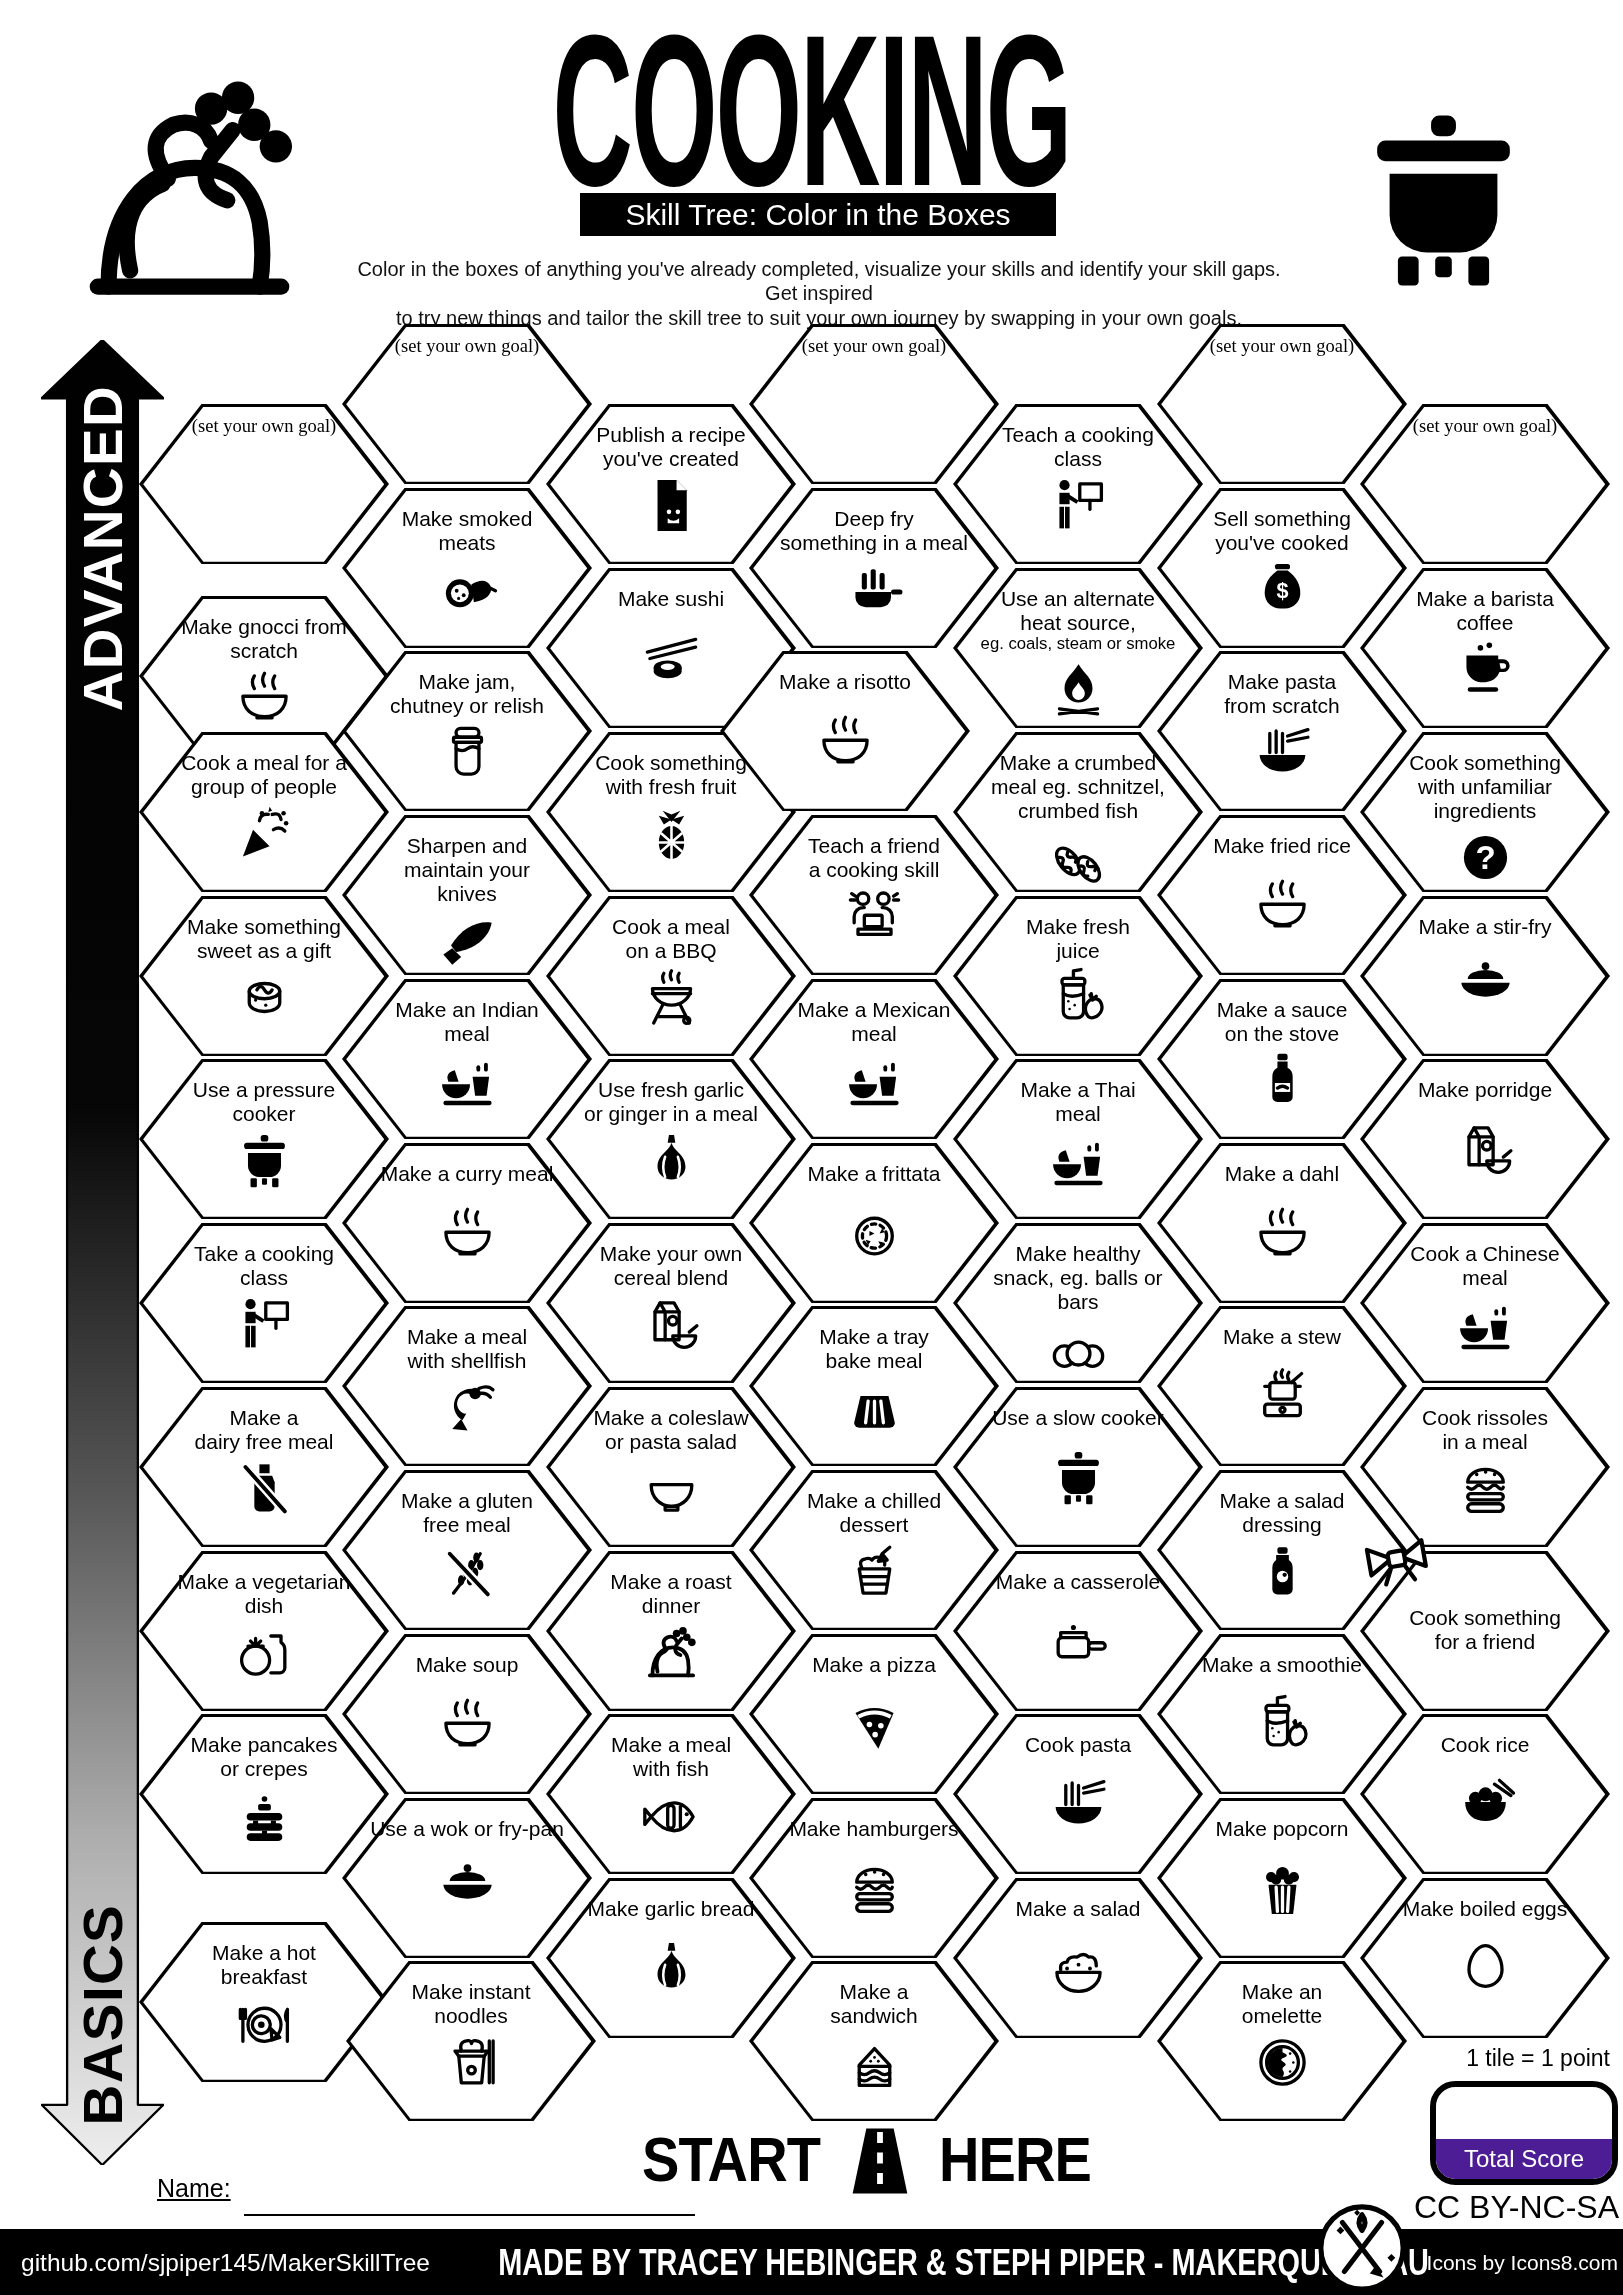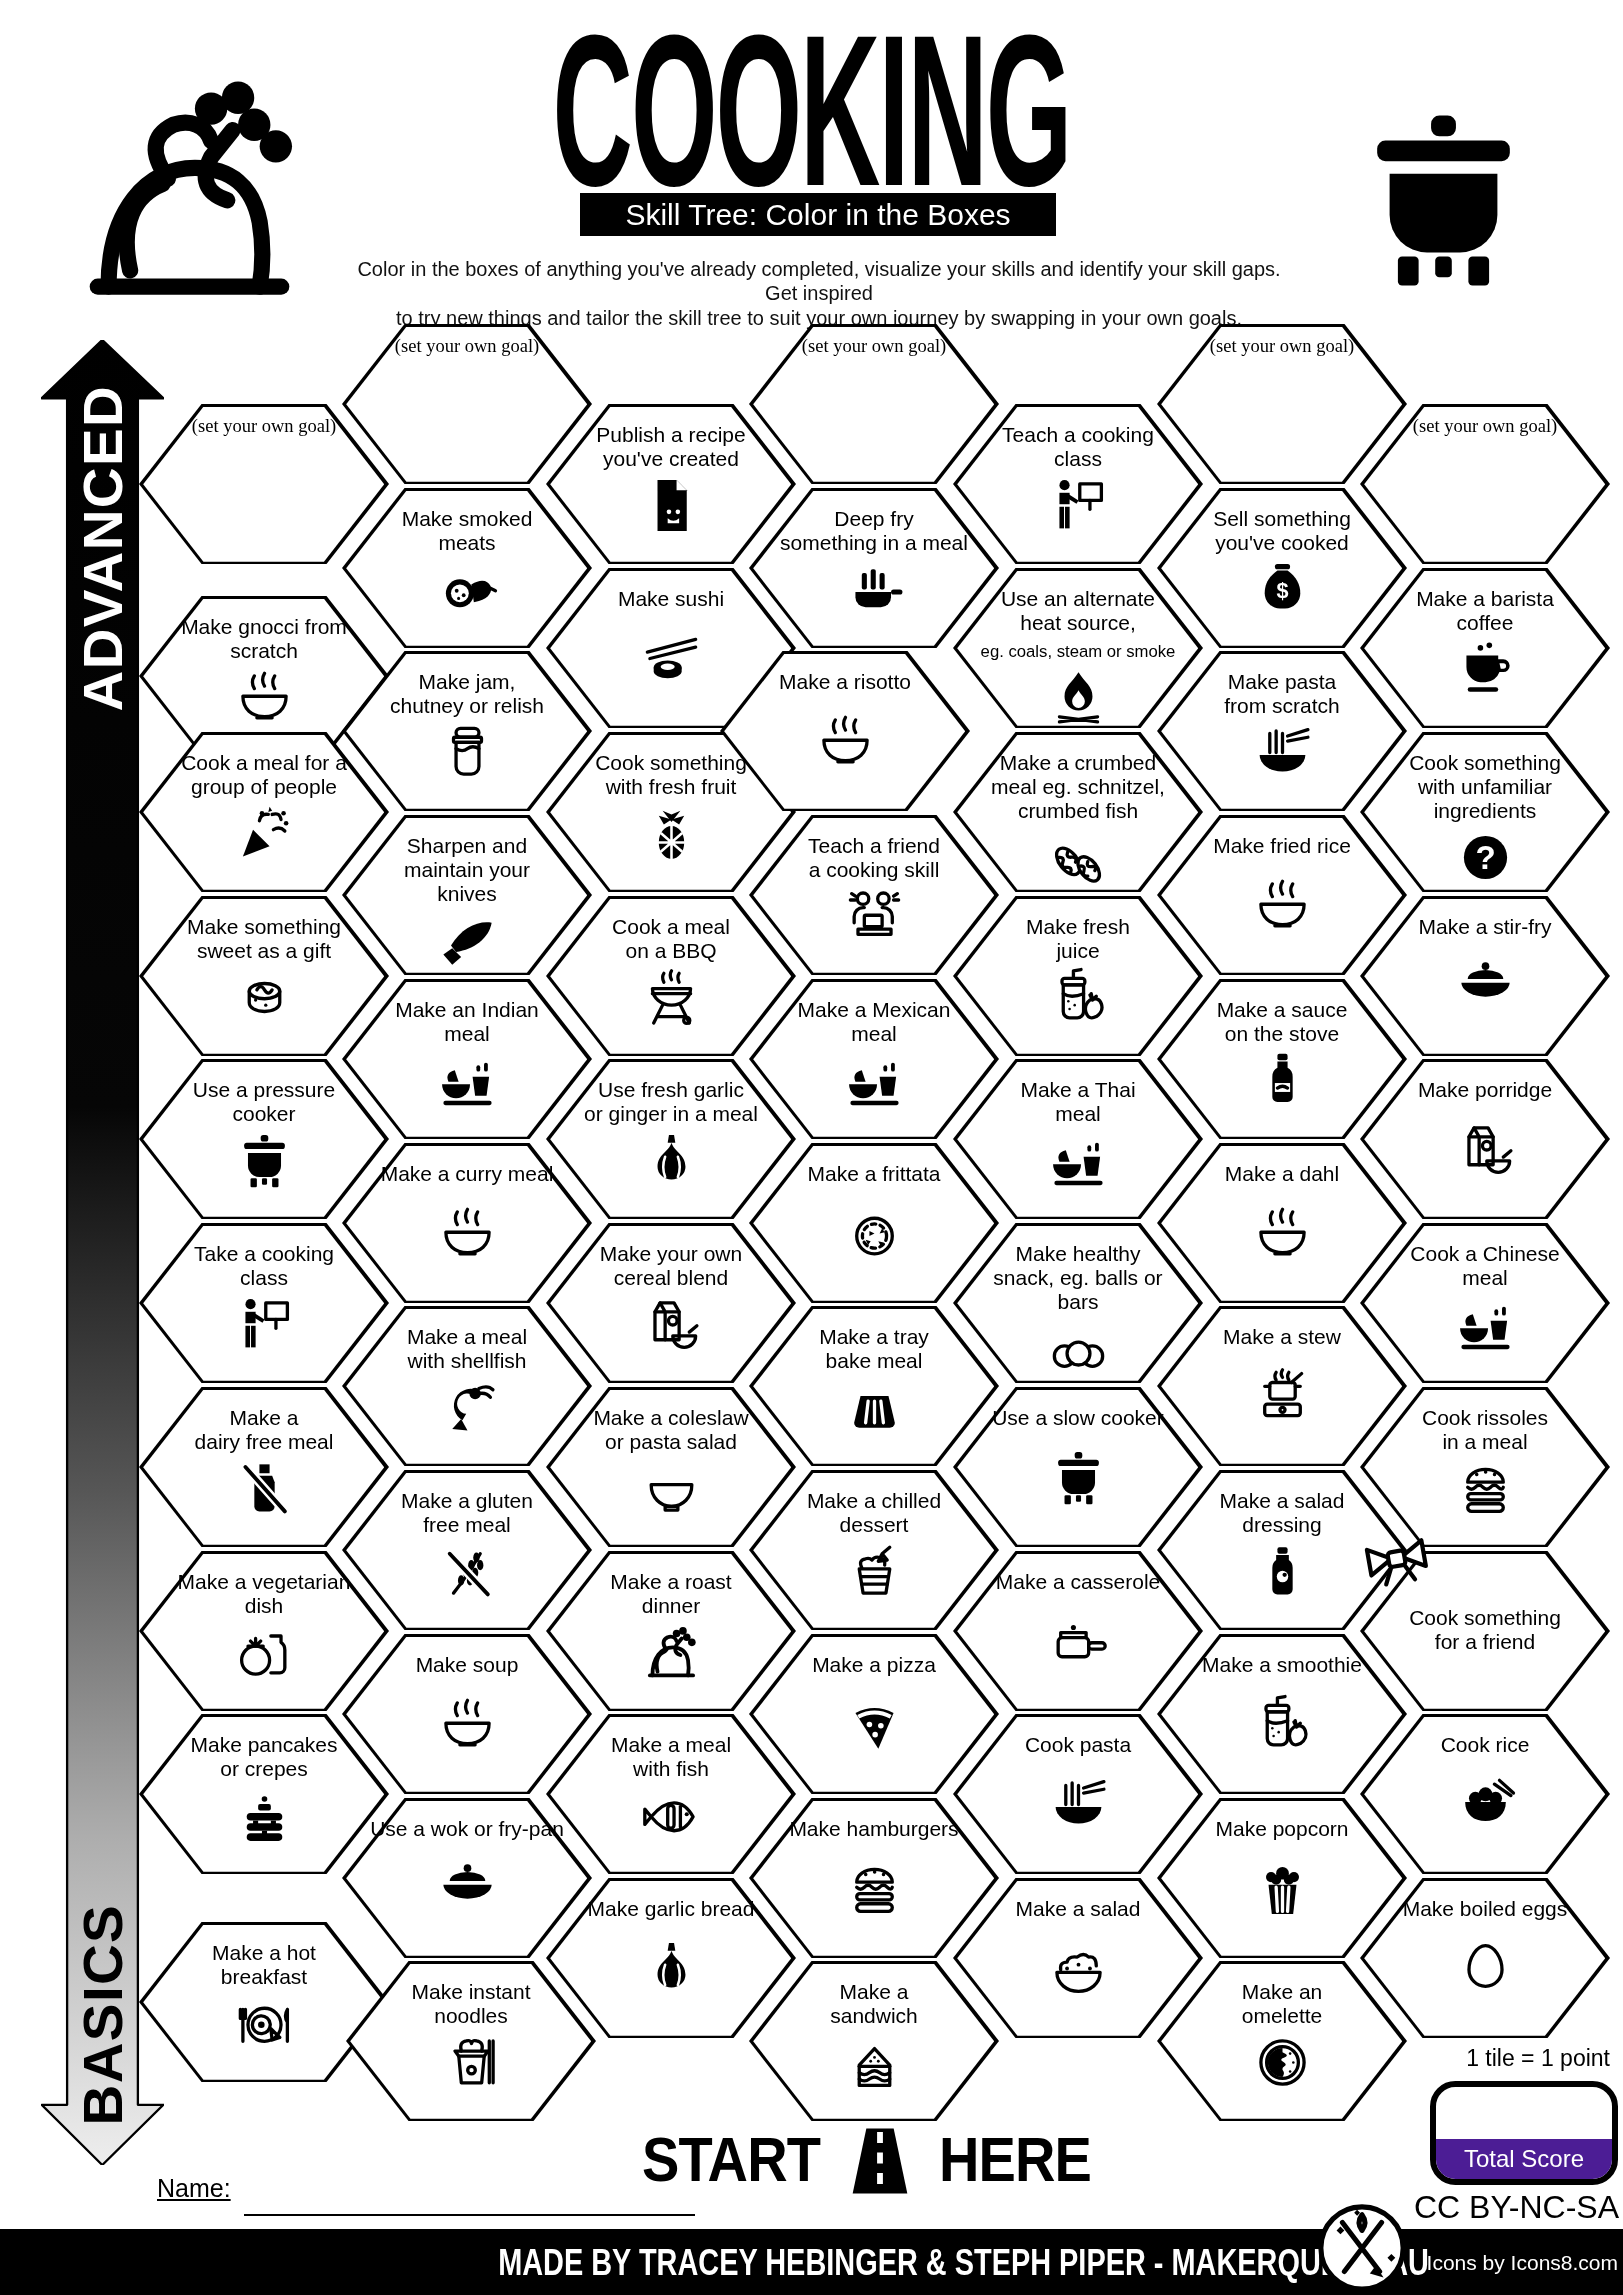--- a/index.html
+++ b/index.html
@@ -24,21 +24,21 @@
   #arrowSvg text{font-family:"Liberation Sans",sans-serif;font-weight:700;letter-spacing:3px;}
 
   
   .hex{position:absolute;width:250px;height:160px;}
   .hexB,.hexW{position:absolute;clip-path:polygon(25% 0,75% 0,100% 50%,75% 100%,25% 100%,0 50%);}
   .hexB{left:0;top:0;width:250px;height:160px;background:#000;}
   .hexW{left:4.2px;top:2.8px;width:241px;height:155px;background:#fff;}
   .hexC{position:absolute;left:0;top:0;width:250px;height:160px;display:flex;flex-direction:column;
         align-items:center;padding-top:18.5px;box-sizing:border-box;}
   .hex-label{font-size:21px;line-height:1.16;text-align:center;white-space:pre-line;max-width:221px;color:#000;}
-  .hex-sub{font-size:16.7px;line-height:1.12;text-align:center;white-space:pre-line;max-width:208px;color:#000;margin-top:8px;}
+  .hex-sub{font-size:16.7px;line-height:1.12;text-align:center;white-space:pre-line;max-width:208px;color:#000;}
   .goal .hexC{padding-top:12px;font-family:Liberation Serif, serif;}
   .goal .hex-label{font-size:18.5px;}
   .friend .hexC{padding-top:55px;}
   .icon{width:61px;height:61px;margin-top:3.7px;}
   .icon svg{width:100%;height:100%;display:block;}
   .corner-bow{position:absolute;left:-0.9px;top:-15.7px;width:78px;height:64px;transform:rotate(-10deg);}
 
   
   .icn-s{fill:none;stroke:#000;stroke-width:2.6;stroke-linecap:round;stroke-linejoin:round;}
   .icn-f{fill:#000;stroke:none;}
@@ -1294,20 +1294,21 @@
   <div class="license">CC BY-NC-SA 4.0</div>
   <div id="logoIcon"><svg viewBox="0 0 48 48">
         <circle class="icn-wsb" cx="24" cy="24" r="21"></circle>
         <path class="icn-s" d="M14 11l19 25M34 11L15 36"></path>
         <path class="icn-f" d="M31 33l4 6-7-2z"></path>
         <path class="icn-s" d="M24 7q-3 4 0 8 3-4 0-8z"></path>
         <path class="icn-f" d="M11 15l2-2 2 2-2 2zM37 29l2-2 2 2-2 2zM20 6l1.5-1.5L23 6l-1.5 1.5z"></path>
       </svg></div>
 
   <div class="footer-bar">
+    <div class="foot-left">github.com/sjpiper145/MakerSkillTree</div>
     <div class="foot-center">
       <span class="sq">MADE BY TRACEY HEBINGER &amp; STEPH PIPER  -  MAKERQUEEN AU</span>
     </div>
     <div class="foot-right">Icons by Icons8.com</div>
   </div>
 
 </div>
 
 
 </body></html>

